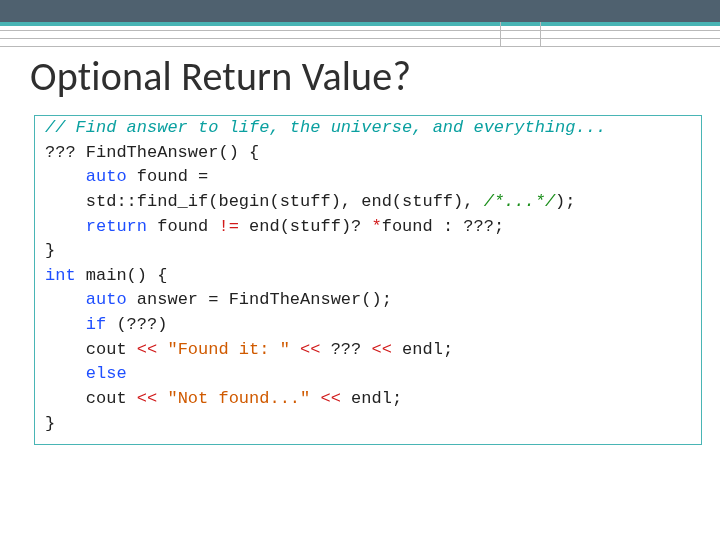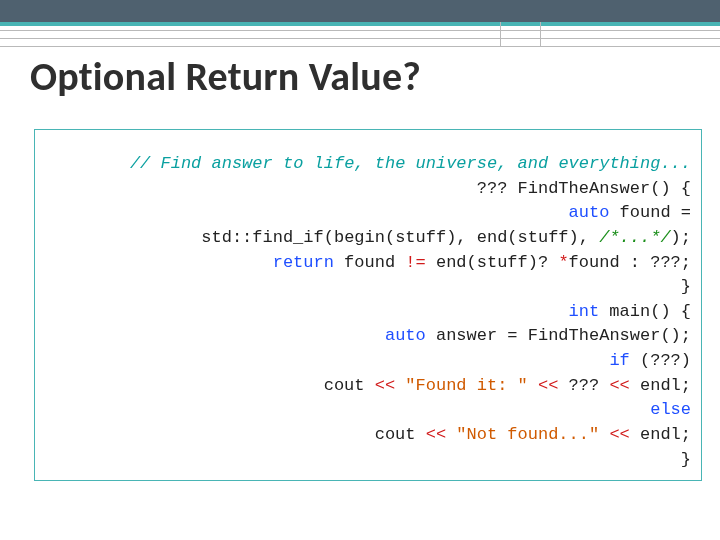--- a/index.html
+++ b/index.html
@@ -40,35 +40,34 @@
     border-left: 1px solid #b9b9b9;
   }
   .vline.v1 { left: 500px; }
   .vline.v2 { left: 540px; }
 
   .slide-title {
     position: absolute;
     top: 52px;
     left: 30px;
     font-size: 40px;
-    font-weight: 700;
+    font-weight: 400;
     color: #2f2f2f;
     letter-spacing: 0.2px;
     text-align: center;
   }
 
   .code-box {
     position: absolute;
-    top: 129px;
+    top: 115px;
     left: 34px;
     width: 646px;
     border: 1.5px solid #49b5b5;
     background: #ffffff;
-    padding: 22px 10px 8px 10px;
-    text-align: right;
+    padding: 0 10px 8px 10px;
   }
   .code {
     font-family: "Consolas", "Menlo", "Courier New", monospace;
     font-size: 17px;
     line-height: 1.45;
     white-space: pre;
     color: #222;
   }
   .k-cyan   { color: #0aa0a0; font-style: italic; }
   .k-blue   { color: #1f4fff; }

